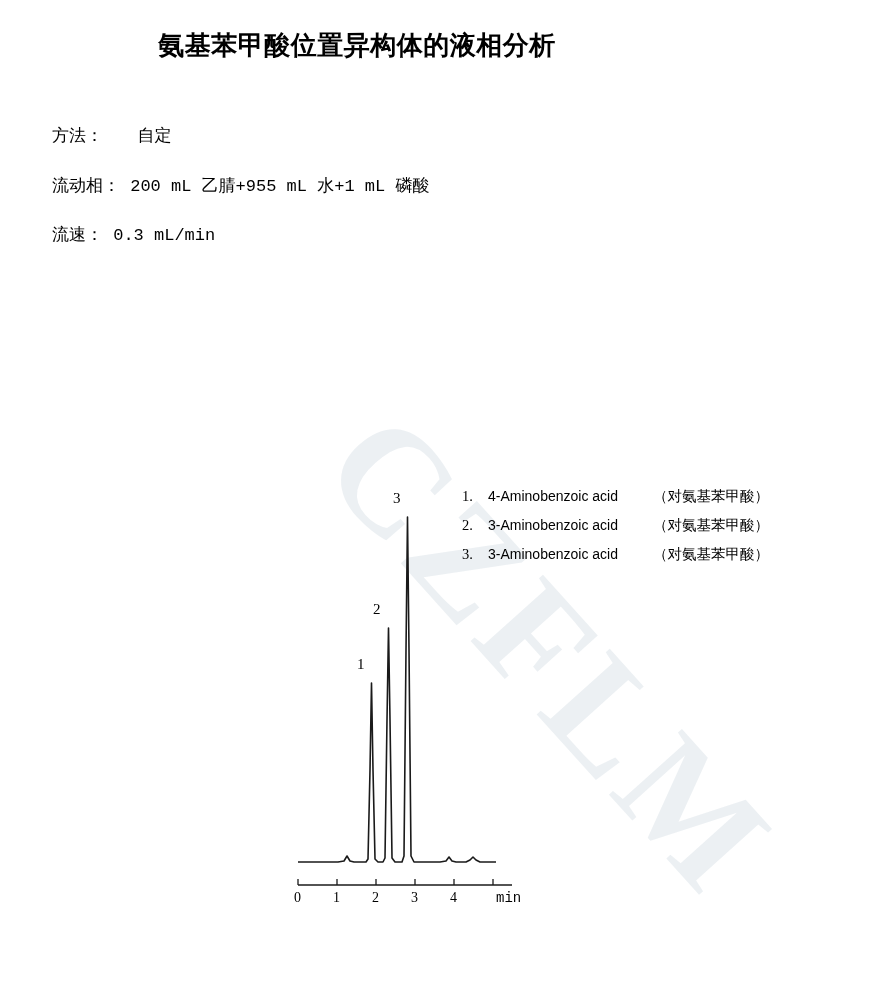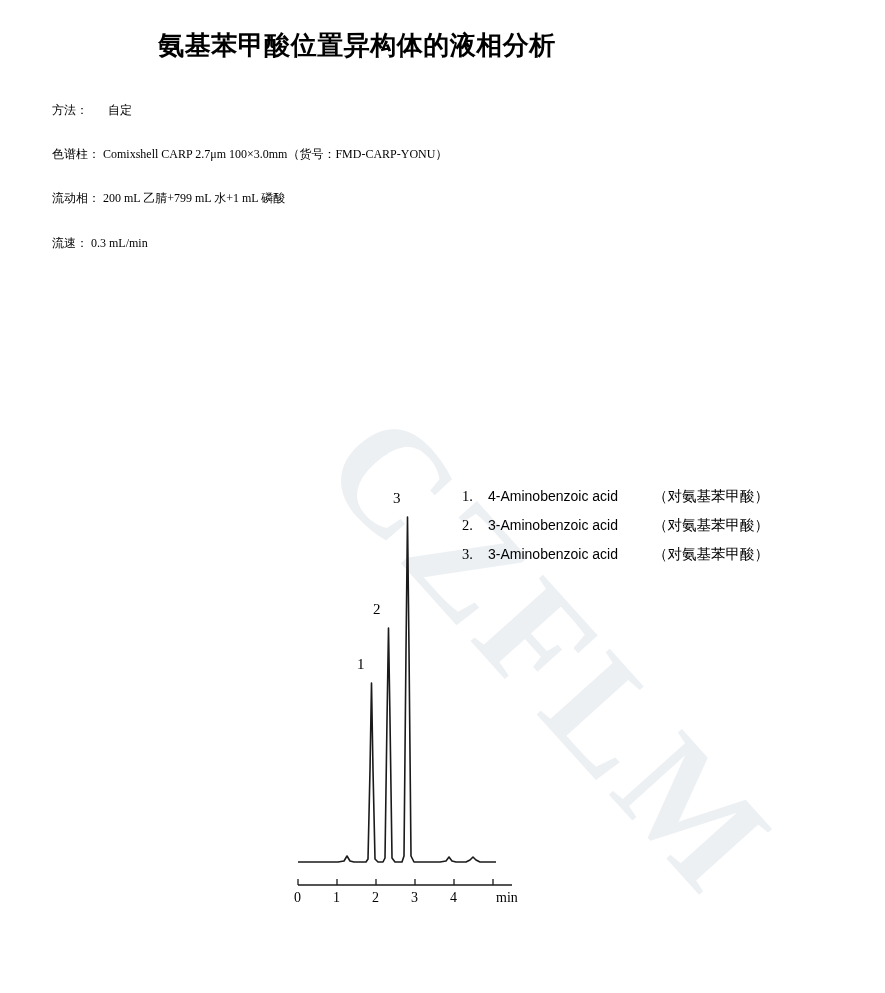--- a/index.html
+++ b/index.html
@@ -33,25 +33,26 @@
     letter-spacing: 0.5px;
   }
 
   .meta-block {
     position: absolute;
     top: 104px;
     left: 52px;
     width: 780px;
   }
   .meta-line {
-    font-family: Liberation Serif, serif;
-    font-size: 12px;
+    font-family: Liberation Mono, monospace;
+    font-size: 17px;
     line-height: 1.1;
     margin-bottom: 31px;
     white-space: nowrap;
+    margin-top: 24px;
   }
   .meta-label { }
   .meta-value { }
 
   
   .watermark {
     position: absolute;
     left: 420px;
     top: 380px;
     width: 460px;
@@ -93,21 +94,21 @@
   }
 
   .axis-tick-label {
     position: absolute;
     font-family: "Liberation Serif", serif;
     font-size: 14px;
     color: #000;
   }
   .axis-unit {
     position: absolute;
-    font-family: Liberation Serif, serif;
+    font-family: Liberation Mono, monospace;
     font-size: 14px;
     color: #000;
   }
 
   
   .legend {
     position: absolute;
     left: 462px;
     top: 487px;
     width: 400px;
@@ -140,26 +141,22 @@
 
   <div class="title">氨基苯甲酸位置异构体的液相分析</div>
 
   <div class="meta-block">
     <div class="meta-line">
       <span class="meta-label">方法：</span>
       <span style="display:inline-block;width:14px"></span>
       <span class="meta-value">自定</span>
     </div>
     <div class="meta-line">
-      <span class="meta-label">色谱柱：</span>
-      <span class="meta-value">Comixshell CARP 2.7μm 100×3.0mm（货号：FMD-CARP-YONU）</span>
-    </div>
-    <div class="meta-line">
       <span class="meta-label">流动相：</span>
-      <span class="meta-value">200 mL 乙腈+799 mL 水+1 mL 磷酸</span>
+      <span class="meta-value">200 mL 乙腈+955 mL 水+1 mL 磷酸</span>
     </div>
     <div class="meta-line">
       <span class="meta-label">流速：</span>
       <span class="meta-value">0.3 mL/min</span>
     </div>
   </div>
 
   <div class="watermark">
     <span>CZFLM</span>
   </div>

